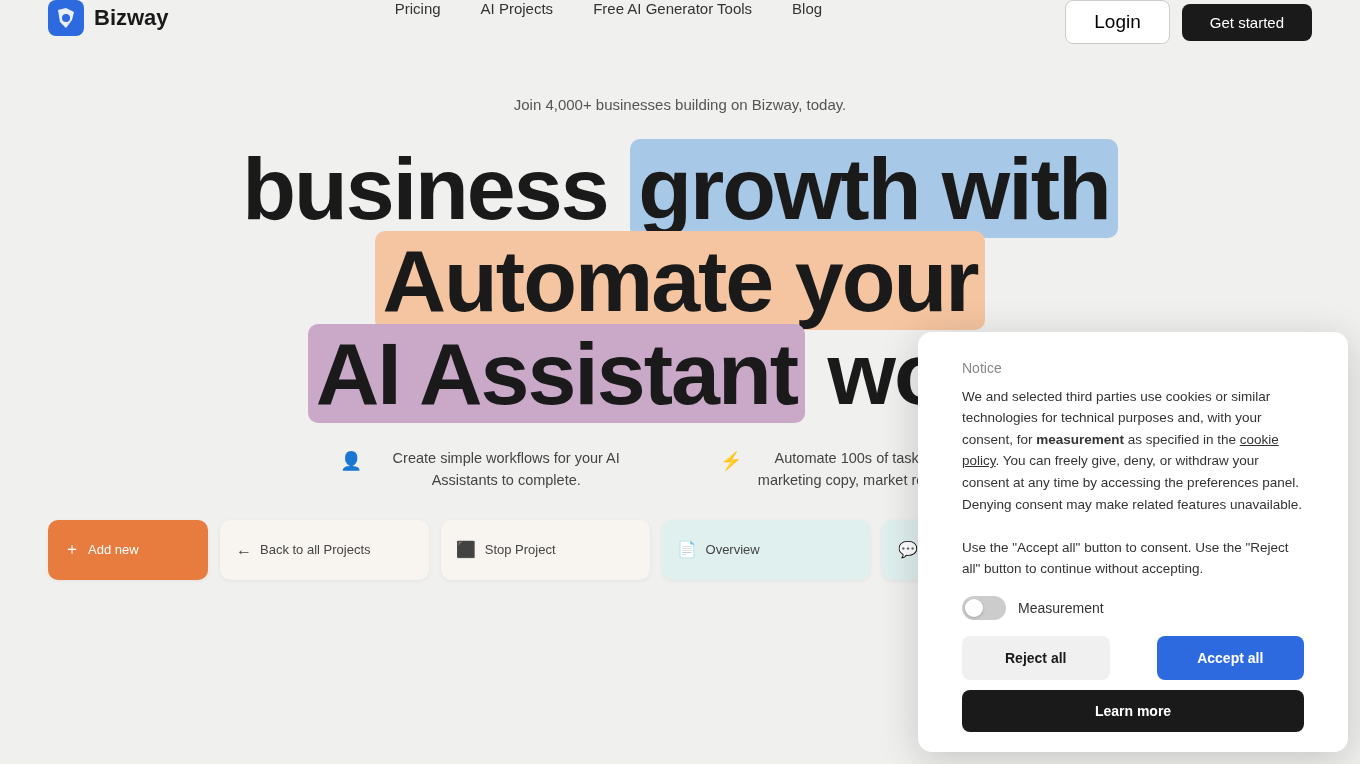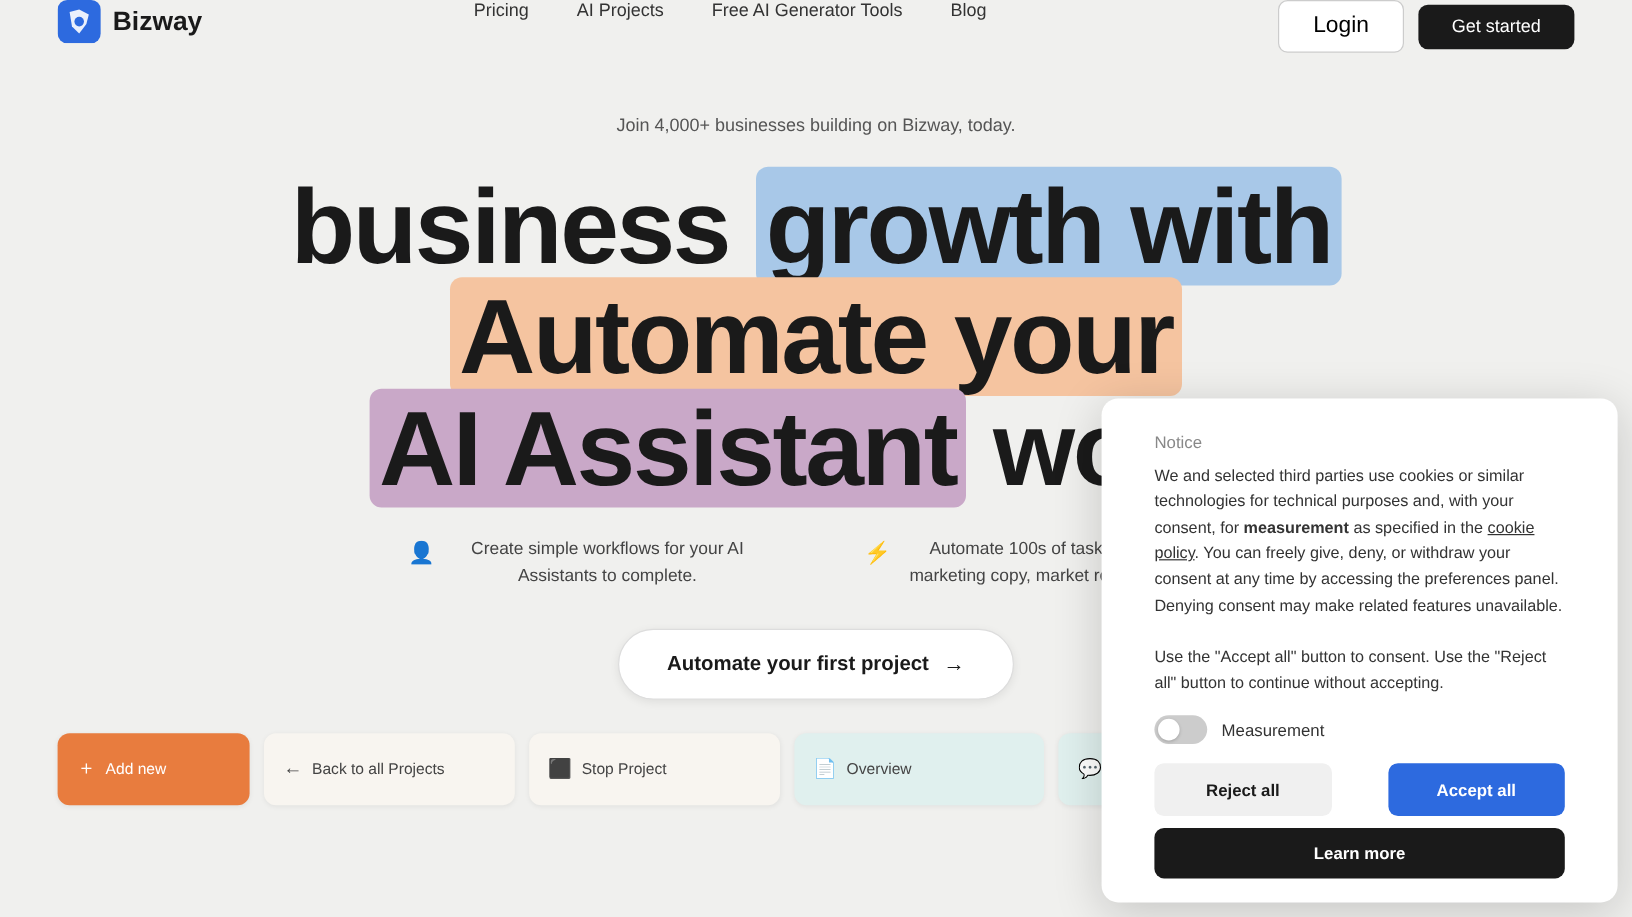--- a/index.html
+++ b/index.html
@@ -343,24 +343,20 @@
     <div class="feature-item">
       <span class="feature-icon">👤</span>
       <span class="feature-text">Create simple workflows for your AI Assistants to complete.</span>
     </div>
     <div class="feature-item">
       <span class="feature-icon">⚡</span>
       <span class="feature-text">Automate 100s of tasks like writing marketing copy, market research, cust...</span>
     </div>
   </div>
 
-  <a class="cta-btn" href="#">
-    <span>Automate your first project</span>
-    <span class="cta-arrow">→</span>
-  </a>
 </section>
 
 <div class="bottom-strip">
   <div class="bottom-card bottom-card-orange">
     <span class="bottom-card-icon">＋</span>
     <span>Add new</span>
   </div>
   <div class="bottom-card bottom-card-light">
     <span class="bottom-card-icon">←</span>
     <span>Back to all Projects</span>

